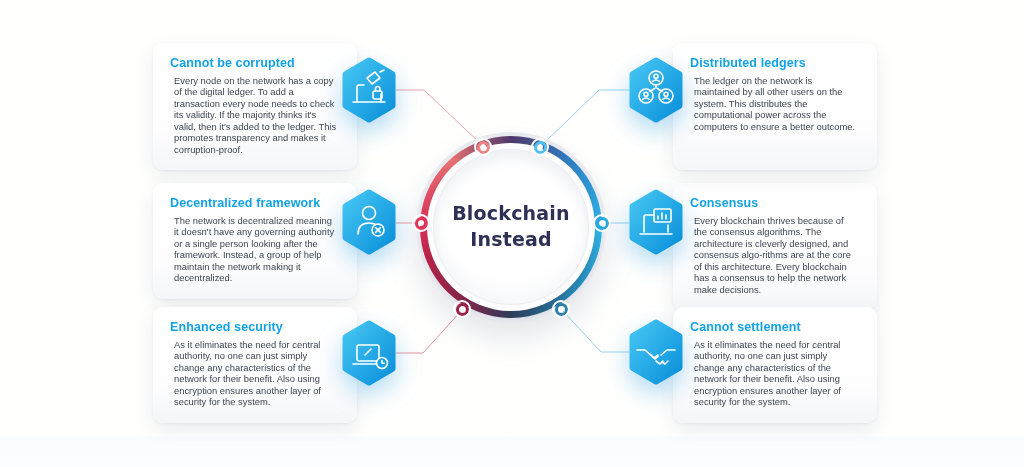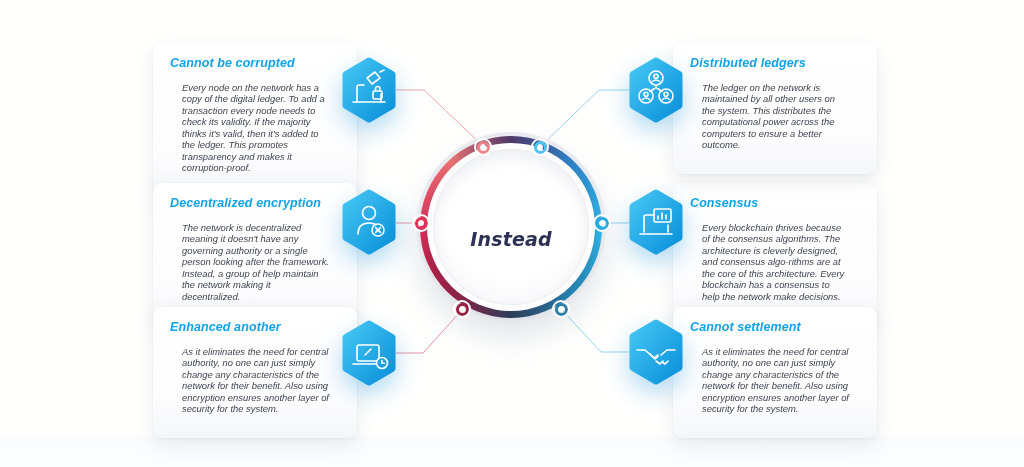--- a/index.html
+++ b/index.html
@@ -1,26 +1,26 @@
 <!DOCTYPE html>
 <html><head>
 <meta charset="utf-8">
 <style>
   html,body{margin:0;padding:0;}
   body{font-family:"Liberation Sans","DejaVu Sans",sans-serif;background:#fff;}
   .canvas{position:relative;width:1024px;height:467px;overflow:hidden;
-    background:linear-gradient(180deg,#fffffe 0px,#fffffe 436px,#fbfcfe 437px,#fcfdfe 467px);font-style:italic;}
+    background:linear-gradient(180deg,#fffffe 0px,#fffffe 436px,#fbfcfe 437px,#fcfdfe 467px);}
 
   
   .card{position:absolute;width:204px;border-radius:10px;
     background:linear-gradient(180deg,#ffffff 0%,#fdfdfe 70%,#f5f6f9 100%);
     box-shadow:0 7px 18px rgba(110,120,140,.14),0 1px 3px rgba(0,0,0,.05);
     padding:13px 16px 11px 17px;box-sizing:border-box;}
   .card h3{margin:0 0 5px 0;font-size:12.5px;font-weight:bold;color:#12a3e6;letter-spacing:.1px;}
-  .card p{margin:12px;font-size:9.4px;line-height:1.22;color:#3e4450;}
+  .card p{margin:4px;font-size:9.4px;line-height:1.22;color:#3e4450;}
   .pos-l1{left:153px;top:43px;min-height:127px;}
   .pos-l2{left:153px;top:183px;min-height:107px;}
   .pos-l3{left:153px;top:307px;min-height:116px;}
   .pos-r1{left:673px;top:43px;min-height:127px;}
   .pos-r2{left:673px;top:183px;min-height:123px;}
   .pos-r3{left:673px;top:307px;min-height:113px;}
 
   
   .hex{position:absolute;width:58px;height:68px;filter:drop-shadow(0 10px 12px rgba(30,150,220,.35));}
   .hex svg{display:block;width:58px;height:68px;}
@@ -84,25 +84,25 @@
     <path d="M629 90 H599 L541 146" stroke="#97d3f1" fill="none" stroke-width="1"></path>
     <path d="M629 223 H604" stroke="#97d3f1" fill="none" stroke-width="1"></path>
     <path d="M562 310 L601 352 H629" stroke="#97d3f1" fill="none" stroke-width="1"></path>
   </svg>
 
   <div class="card pos-l1">
     <h3>Cannot be corrupted</h3>
     <p>Every node on the network has a copy of the digital ledger. To add a transaction every node needs to check its validity. If the majority thinks it's valid, then it's added to the ledger. This promotes transparency and makes it corruption-proof.</p>
   </div>
   <div class="card pos-l2">
-    <h3>Decentralized encryption</h3>
+    <h3>Decentralized framework</h3>
     <p>The network is decentralized meaning it doesn't have any governing authority or a single person looking after the framework. Instead, a group of help maintain the network making it decentralized.</p>
   </div>
   <div class="card pos-l3">
-    <h3>Enhanced another</h3>
+    <h3>Enhanced security</h3>
     <p>As it eliminates the need for central authority, no one can just simply change any characteristics of the network for their benefit. Also using encryption ensures another layer of security for the system.</p>
   </div>
 
   <div class="card pos-r2">
     <h3>Consensus</h3>
     <p>Every blockchain thrives because of the consensus algorithms. The architecture is cleverly designed, and consensus algo-rithms are at the core of this architecture. Every blockchain has a consensus to help the network make decisions.</p>
   </div>
   <div class="card pos-r1">
     <h3>Distributed ledgers</h3>
     <p>The ledger on the network is maintained by all other users on the system. This distributes the computational power across the computers to ensure a better outcome.</p>
@@ -194,21 +194,21 @@
         <path d="M35 44 l3 2 l3 -3"></path>
       </g>
     </svg>
   </div>
 
   <div class="ring-outer">
     <div class="ring-color"></div>
     <div class="ring-gap"></div>
     <div class="circle-inner">
       <div class="title">
-        <br>
+        <span>Blockchain</span><br>
         <span>Instead</span>
       </div>
     </div>
   </div>
 
   <div class="node n1"></div>
   <div class="node n2"></div>
   <div class="node n3"></div>
   <div class="node n4"></div>
   <div class="node n5"></div>

